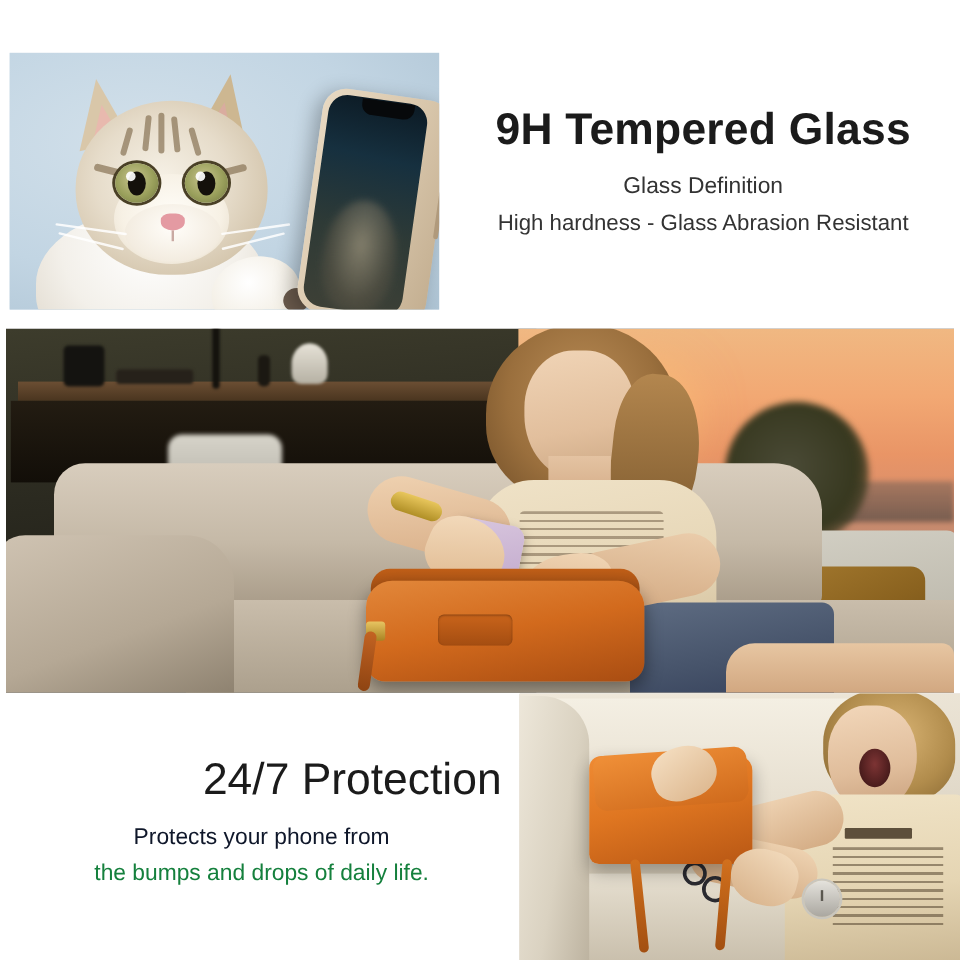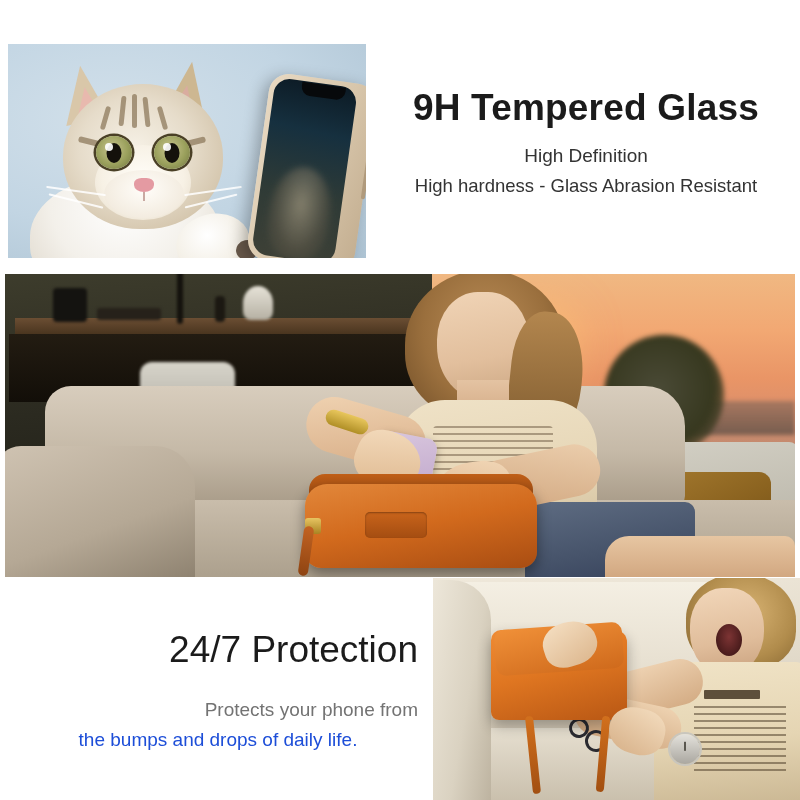--- a/index.html
+++ b/index.html
@@ -259,22 +259,22 @@
 
   
   .text-block { position:absolute; text-align:center; color:#1b1b1b; }
   #text-glass { left:380px; top:88px; width:412px; }
   #text-glass .headline { font-size:37px; font-weight:700; letter-spacing:.2px; line-height:1.1; }
   #text-glass .sub1 { font-size:19px; margin-top:16px; color:#333; }
   #text-glass .sub2 { font-size:18.5px; margin-top:8px; color:#333; white-space:nowrap; }
 
   #text-protect { left:18px; top:630px; width:400px; }
   #text-protect .headline { font-size:37px; font-weight:400; line-height:1.1;text-align:right; }
-  #text-protect .sub1 { font-size:19px; margin-top:28px; color:#737373;text-align:right; }
-  #text-protect .sub2 { font-size:19px; margin-top:8px; color:#1d4ed8; }
+  #text-protect .sub1 { font-size:19px; margin-top:16px; color:#0f172a; }
+  #text-protect .sub2 { font-size:19px; margin-top:8px; color:#15803d; }
 </style>
 </head>
 <body>
 
 <div id="poster">
 
   <div class="panel" id="panel-cat">
     <div class="cat-wall"></div>
     <div class="cat-chest"></div>
     <div class="ear ear-l"></div>
@@ -306,21 +306,21 @@
     <div class="pad"></div>
     <div class="cat-phone">
       <div class="cat-phone-screen"></div>
       <div class="cat-phone-notch"></div>
       <div class="cat-phone-btn"></div>
     </div>
   </div>
 
   <div class="text-block" id="text-glass">
     <div class="headline">9H Tempered Glass</div>
-    <div class="sub1">High Definition</div>
+    <div class="sub1">Glass Definition</div>
     <div class="sub2">High hardness - Glass Abrasion Resistant</div>
   </div>
 
   <div class="panel" id="panel-room">
     <div class="room-wall"></div>
     <div class="room-window">
       <div class="room-hills" style="right:0;bottom:26%;width:100%;"></div>
     </div>
     <div class="room-sun"></div>
     <div class="room-tree"></div>

